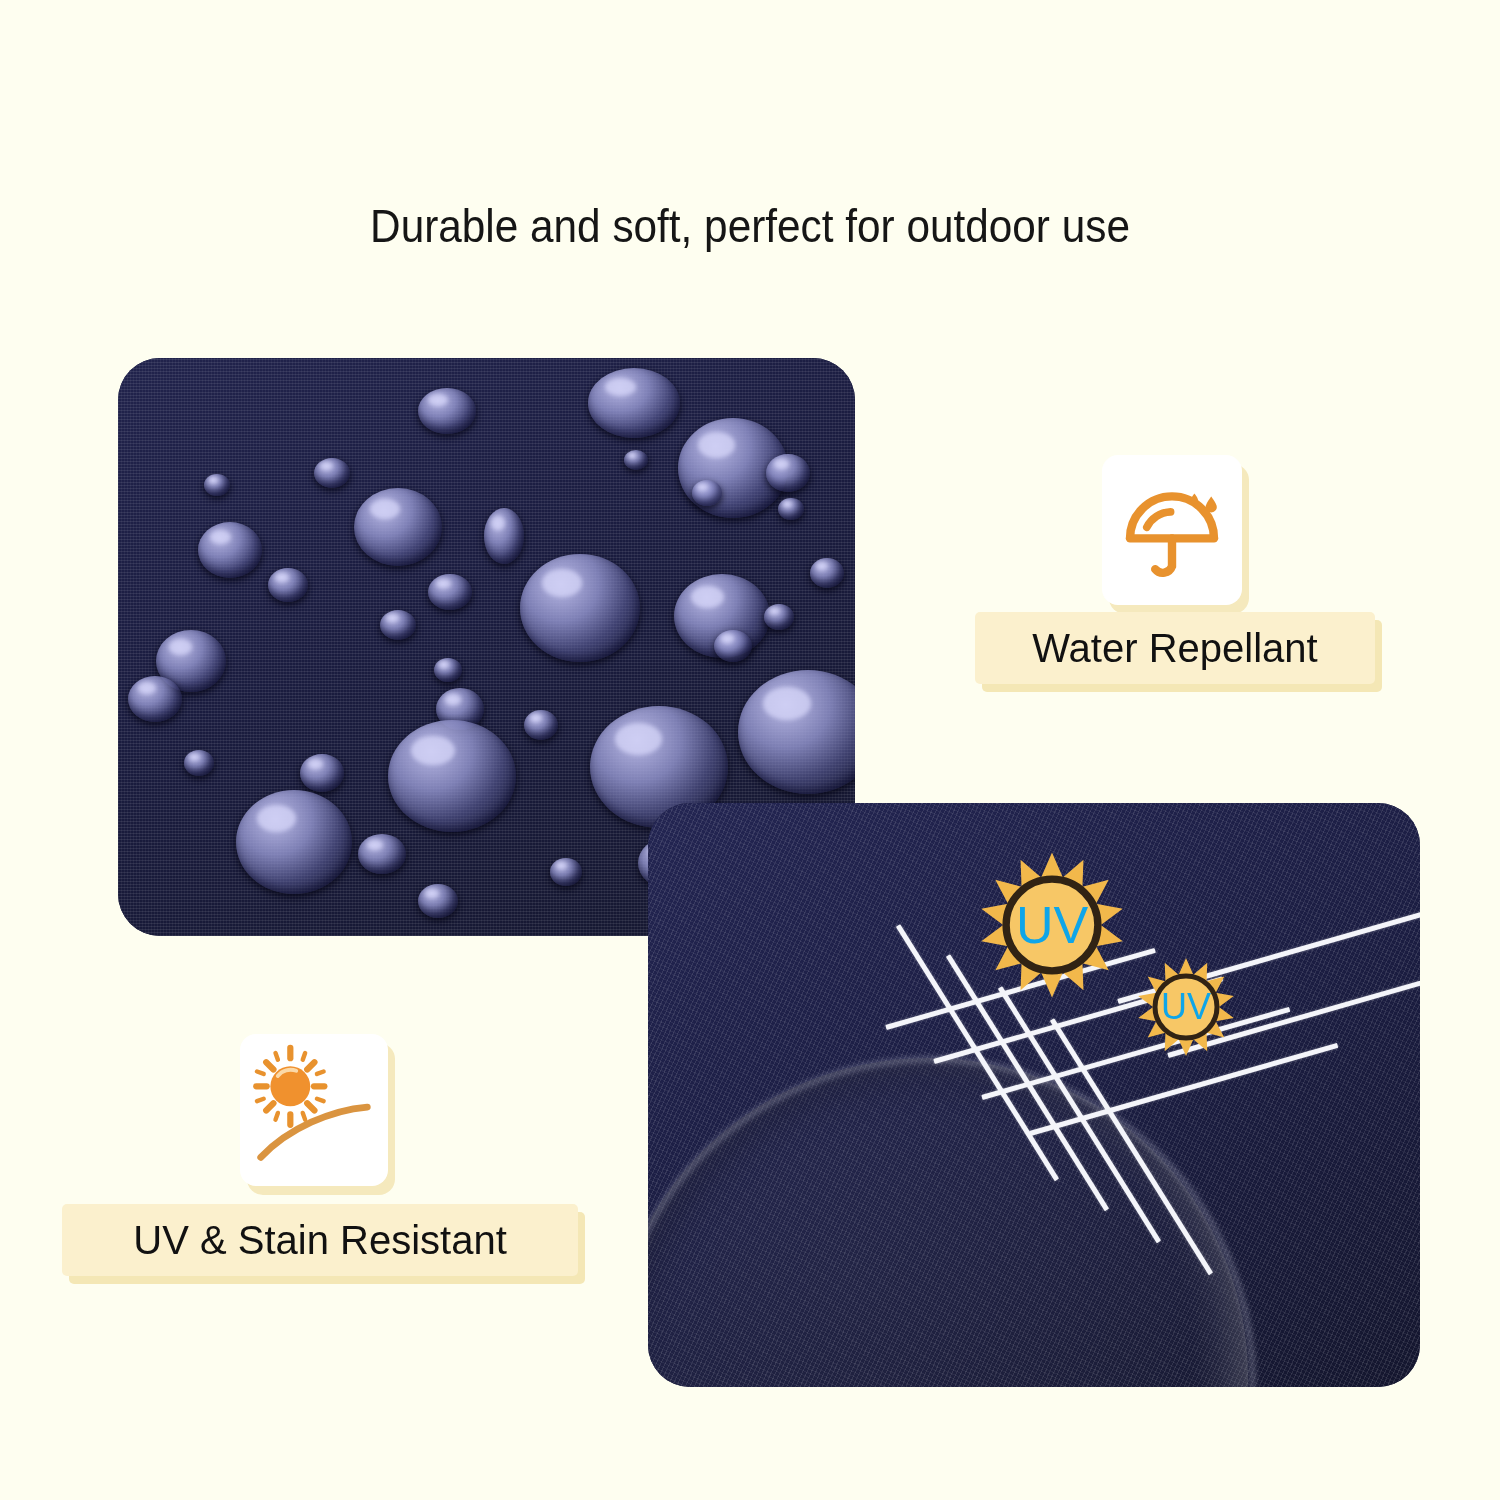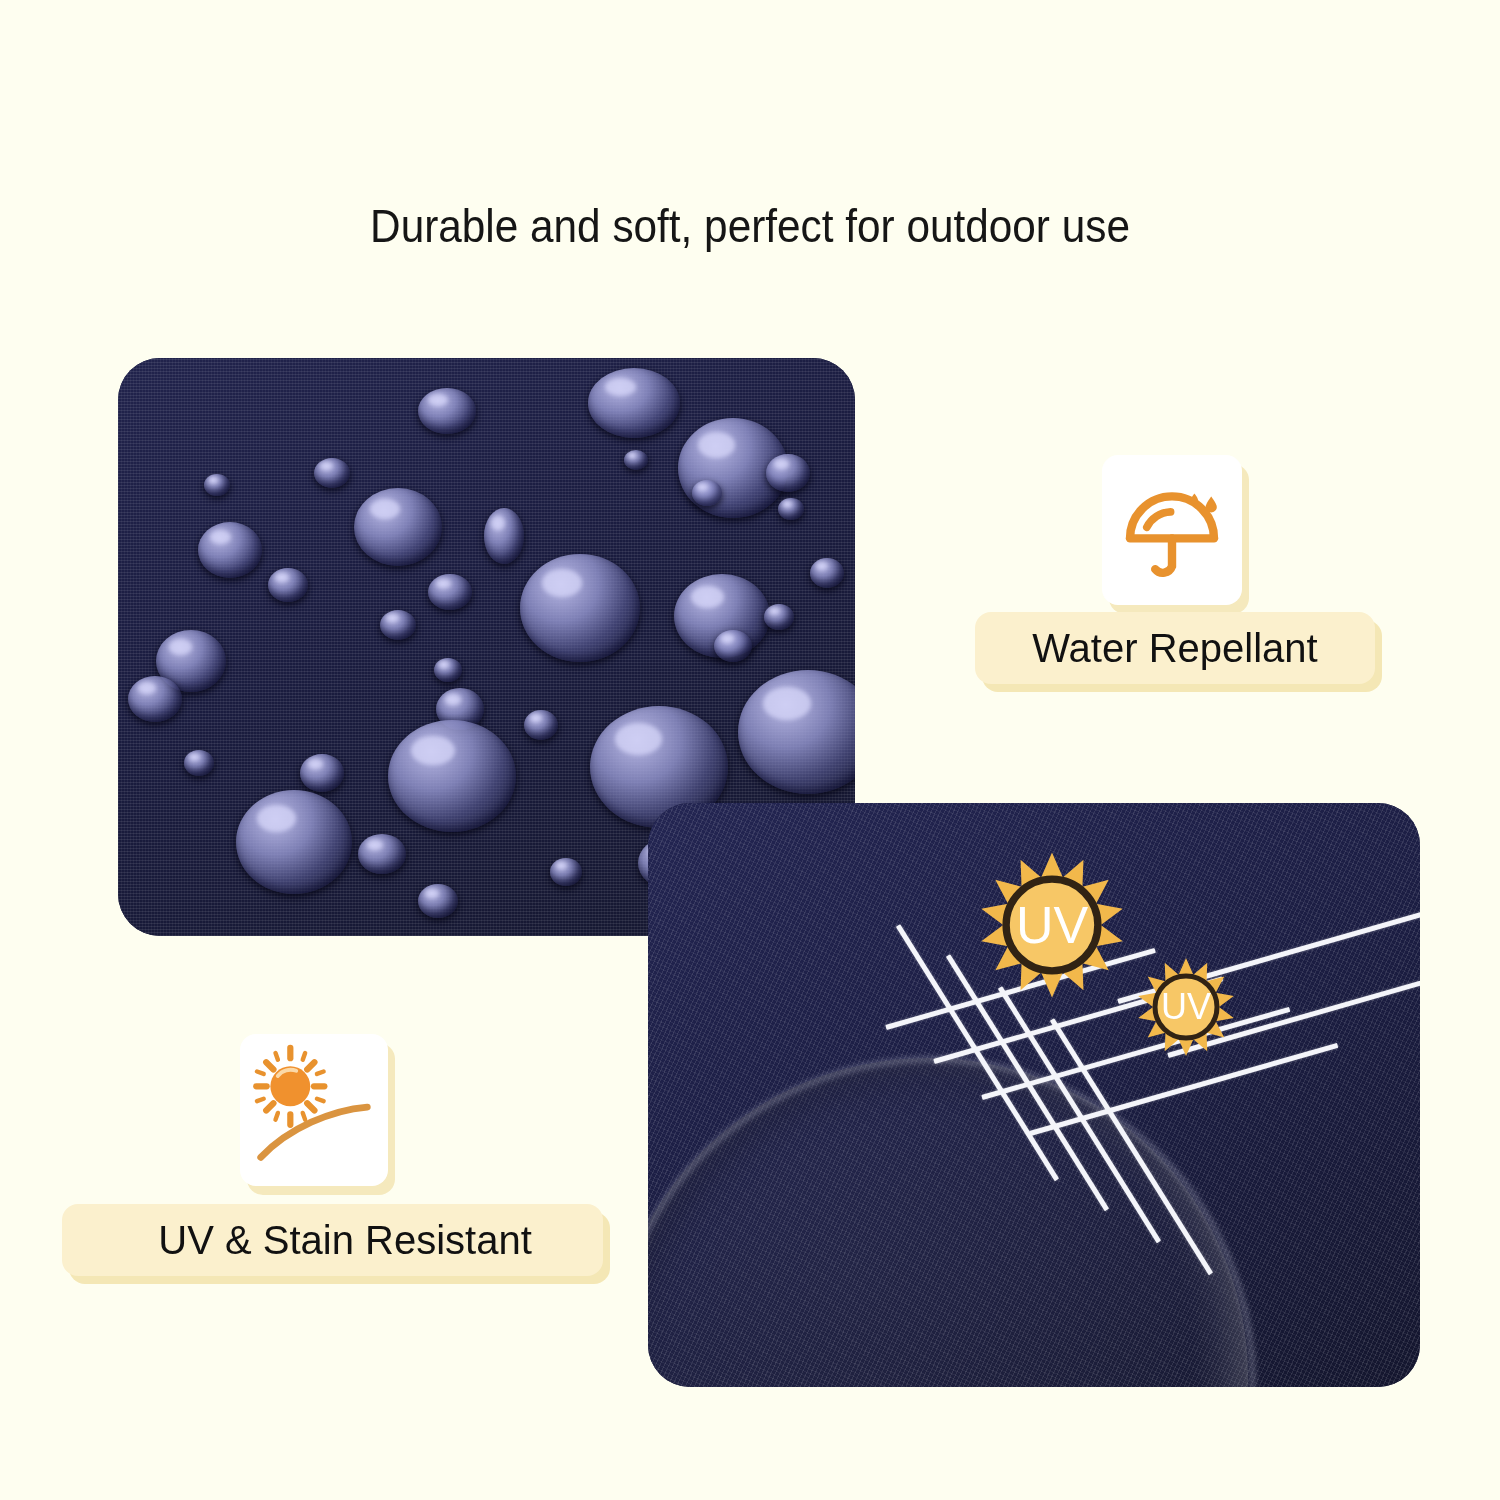--- a/index.html
+++ b/index.html
@@ -191,57 +191,57 @@
 
   
   .uv-sun {
     position: absolute;
     display: flex;
     align-items: center;
     justify-content: center;
   }
   .uv-sun .uv-label {
     position: absolute;
-    color: #ffffff;
+    color: #0ea5e9;
     font-family: "Liberation Sans", sans-serif;
     font-weight: normal;
     line-height: 1;
     z-index: 3;
   }
 
   
   .icon-card {
     position: absolute;
     background: #ffffff;
     border-radius: 16px;
     box-shadow: 7px 9px 0 rgba(243,229,180,0.85);
     z-index: 5;
   }
   .pill {
     position: absolute;
     background: #fbf0cd;
-    border-radius: 16px;
+    border-radius: 5px;
     box-shadow: 7px 8px 0 rgba(243,228,174,0.9);
     display: flex;
     align-items: center;
     justify-content: center;
     z-index: 5;
   }
   .pill-text {
     font-family: "Liberation Sans", sans-serif;
     font-size: 40px;
     line-height: 46px;
     color: #111111;
     white-space: nowrap;
   }
 
   .pill-water { left: 975px; top: 612px; width: 400px; height: 72px; }
   .card-water { left: 1102px; top: 455px; width: 140px; height: 150px; }
 
-  .pill-uv    { left: 62px;  top: 1204px; width: 516px; height: 72px; padding-left: 25px; }
+  .pill-uv    { left: 62px;  top: 1204px; width: 516px; height: 72px; }
   .card-uv    { left: 240px; top: 1034px; width: 148px; height: 152px; }
 </style>
 </head>
 <body>
 
 <div id="stage">
 
   <div class="subtitle">Durable and soft, perfect for outdoor use</div>
 
   <div class="photo photo-water">

